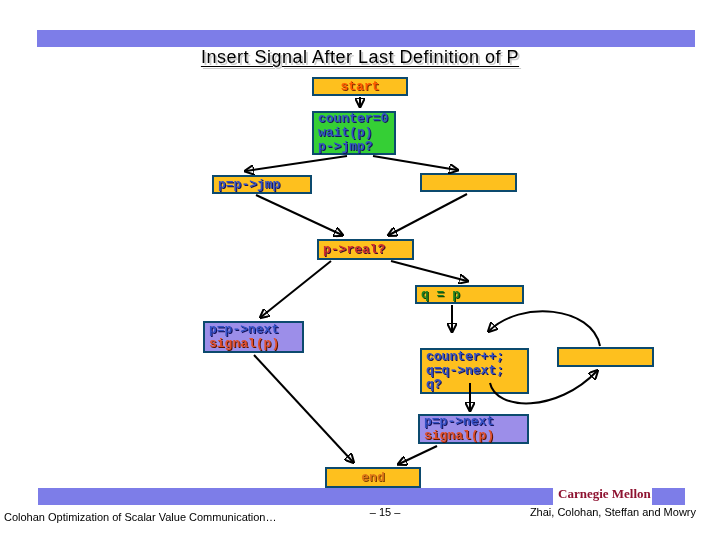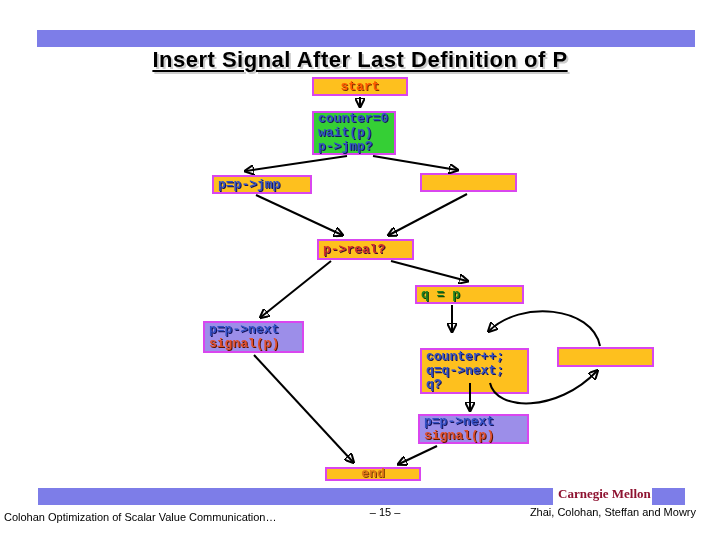--- a/index.html
+++ b/index.html
@@ -1,23 +1,23 @@
 <!DOCTYPE html>
 <html><head>
 <meta charset="utf-8">
 <style>
   html,body{margin:0;padding:0;background:#fff;}
   #slide{position:relative;width:720px;height:540px;background:#ffffff;overflow:hidden;
          font-family:"Liberation Sans","DejaVu Sans",sans-serif;}
   .accent-bar{position:absolute;background:#7d7de8;}
   #title{position:absolute;top:47px;left:0;width:720px;text-align:center;
-         font-size:22px;font-weight:bold;color:#000;
+         font-size:18px;font-weight:normal;color:#000;
          text-decoration:underline;text-underline-offset:3px;
          text-shadow:2px 2px 0 #cccccc;letter-spacing:0.5px;}
-  .node{position:absolute;box-sizing:border-box;border:2px solid #d946ef;
+  .node{position:absolute;box-sizing:border-box;border:2px solid #0c4a6e;
         font-family:"Liberation Mono","DejaVu Sans Mono",monospace;font-weight:bold;
         font-size:13px;line-height:14px;display:flex;flex-direction:column;
         justify-content:center;padding:0 4px;}
   .bg-orange{background:#fec01e;}
   .bg-green{background:#35cf35;}
   .bg-purple{background:#9c8ee9;}
   .t-blue{color:#3350c4;text-shadow:1px 1px 0 #14145a;}
   .t-red{color:#d03030;text-shadow:1px 1px 0 #3c0f2a;}
   .t-signal{color:#e0502d;text-shadow:1px 1px 0 #5a1400;}
   .t-green{color:#1e8020;text-shadow:1px 1px 0 #0a3a0a;}
@@ -75,21 +75,21 @@
     <div class="t-blue">q?</div>
   </div>
 
   <div class="node bg-orange" style="left:557px;top:347px;width:97px;height:20px;"></div>
 
   <div class="node bg-purple" style="left:418px;top:414px;width:111px;height:30px;">
     <div class="t-blue">p=p-&gt;next</div>
     <div class="t-signal">signal(p)</div>
   </div>
 
-  <div class="node bg-orange centered" style="left:325px;top:467px;width:96px;height:14px;">
+  <div class="node bg-orange centered" style="left:325px;top:467px;width:96px;height:21px;">
     <div class="t-end">end</div>
   </div>
 
   <svg id="edges" viewBox="0 0 720 540">
     <defs>
       <marker id="ah" markerUnits="userSpaceOnUse" markerWidth="10" markerHeight="10" refX="8" refY="5" orient="auto">
         <path d="M0,0 L10,5 L0,10 Z" stroke="none" fill="#000"></path>
       </marker>
     </defs>
     <path d="M360,97 L360,106" marker-end="url(#ah)"></path>

